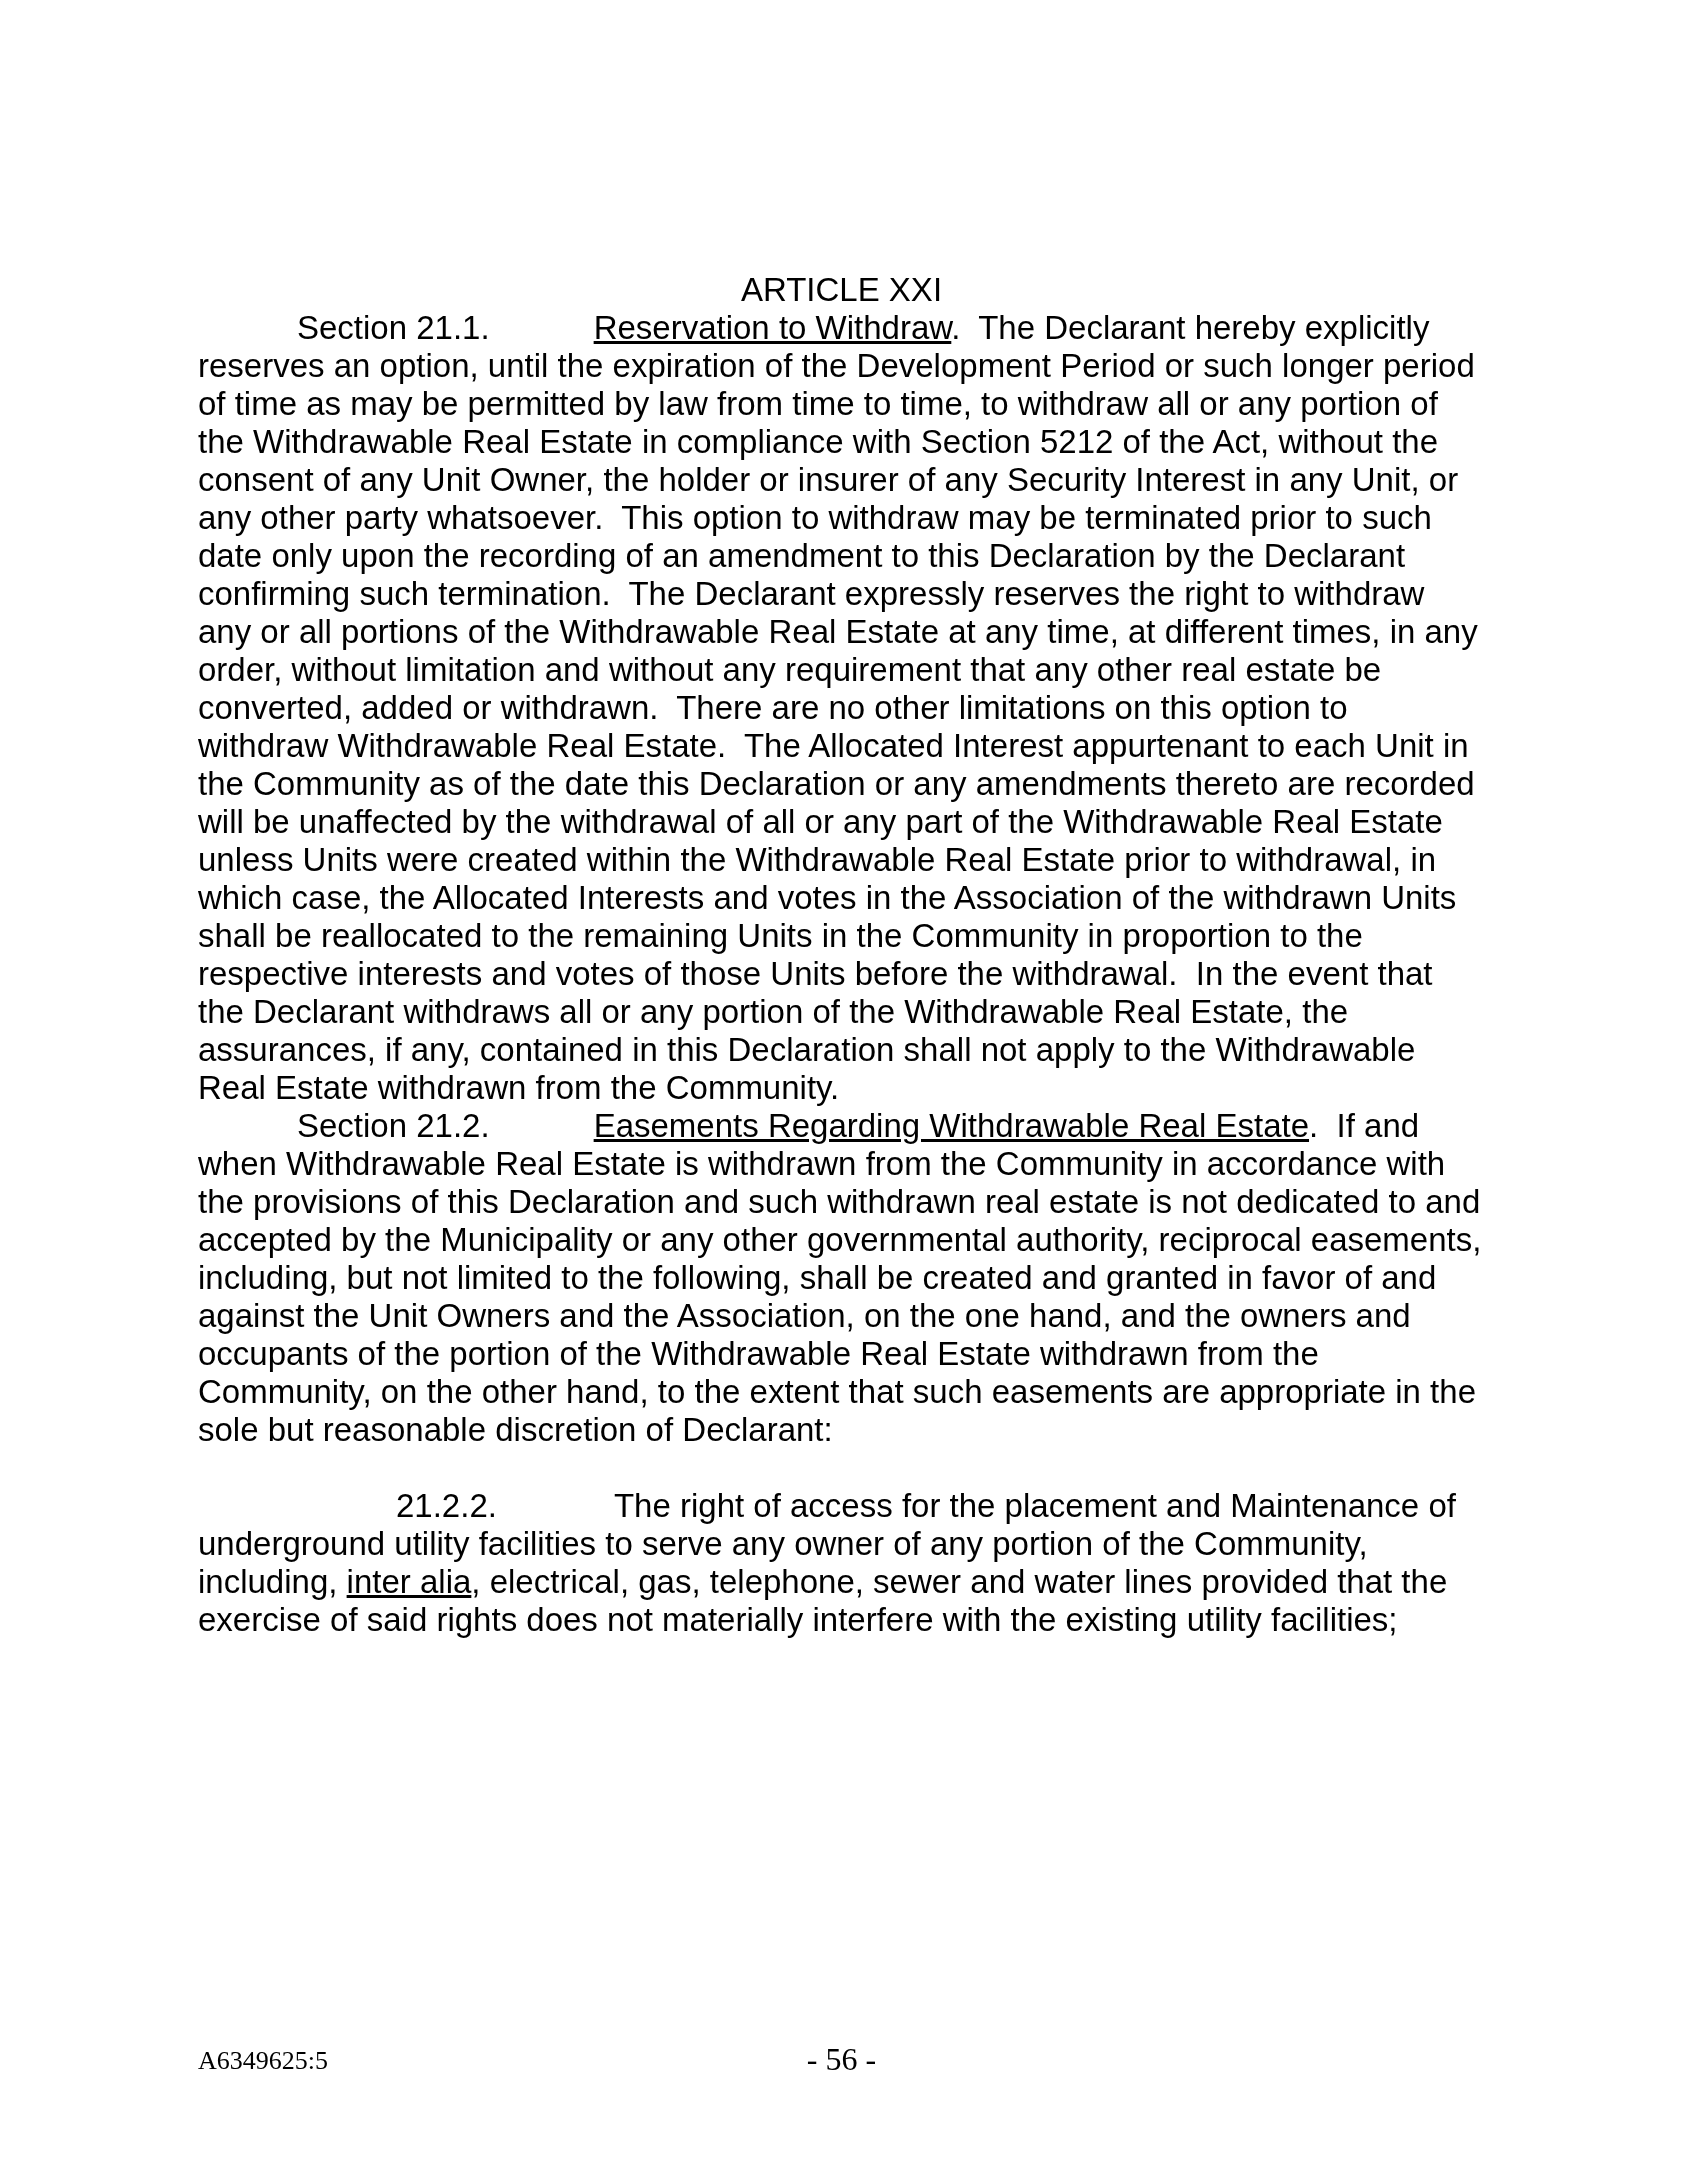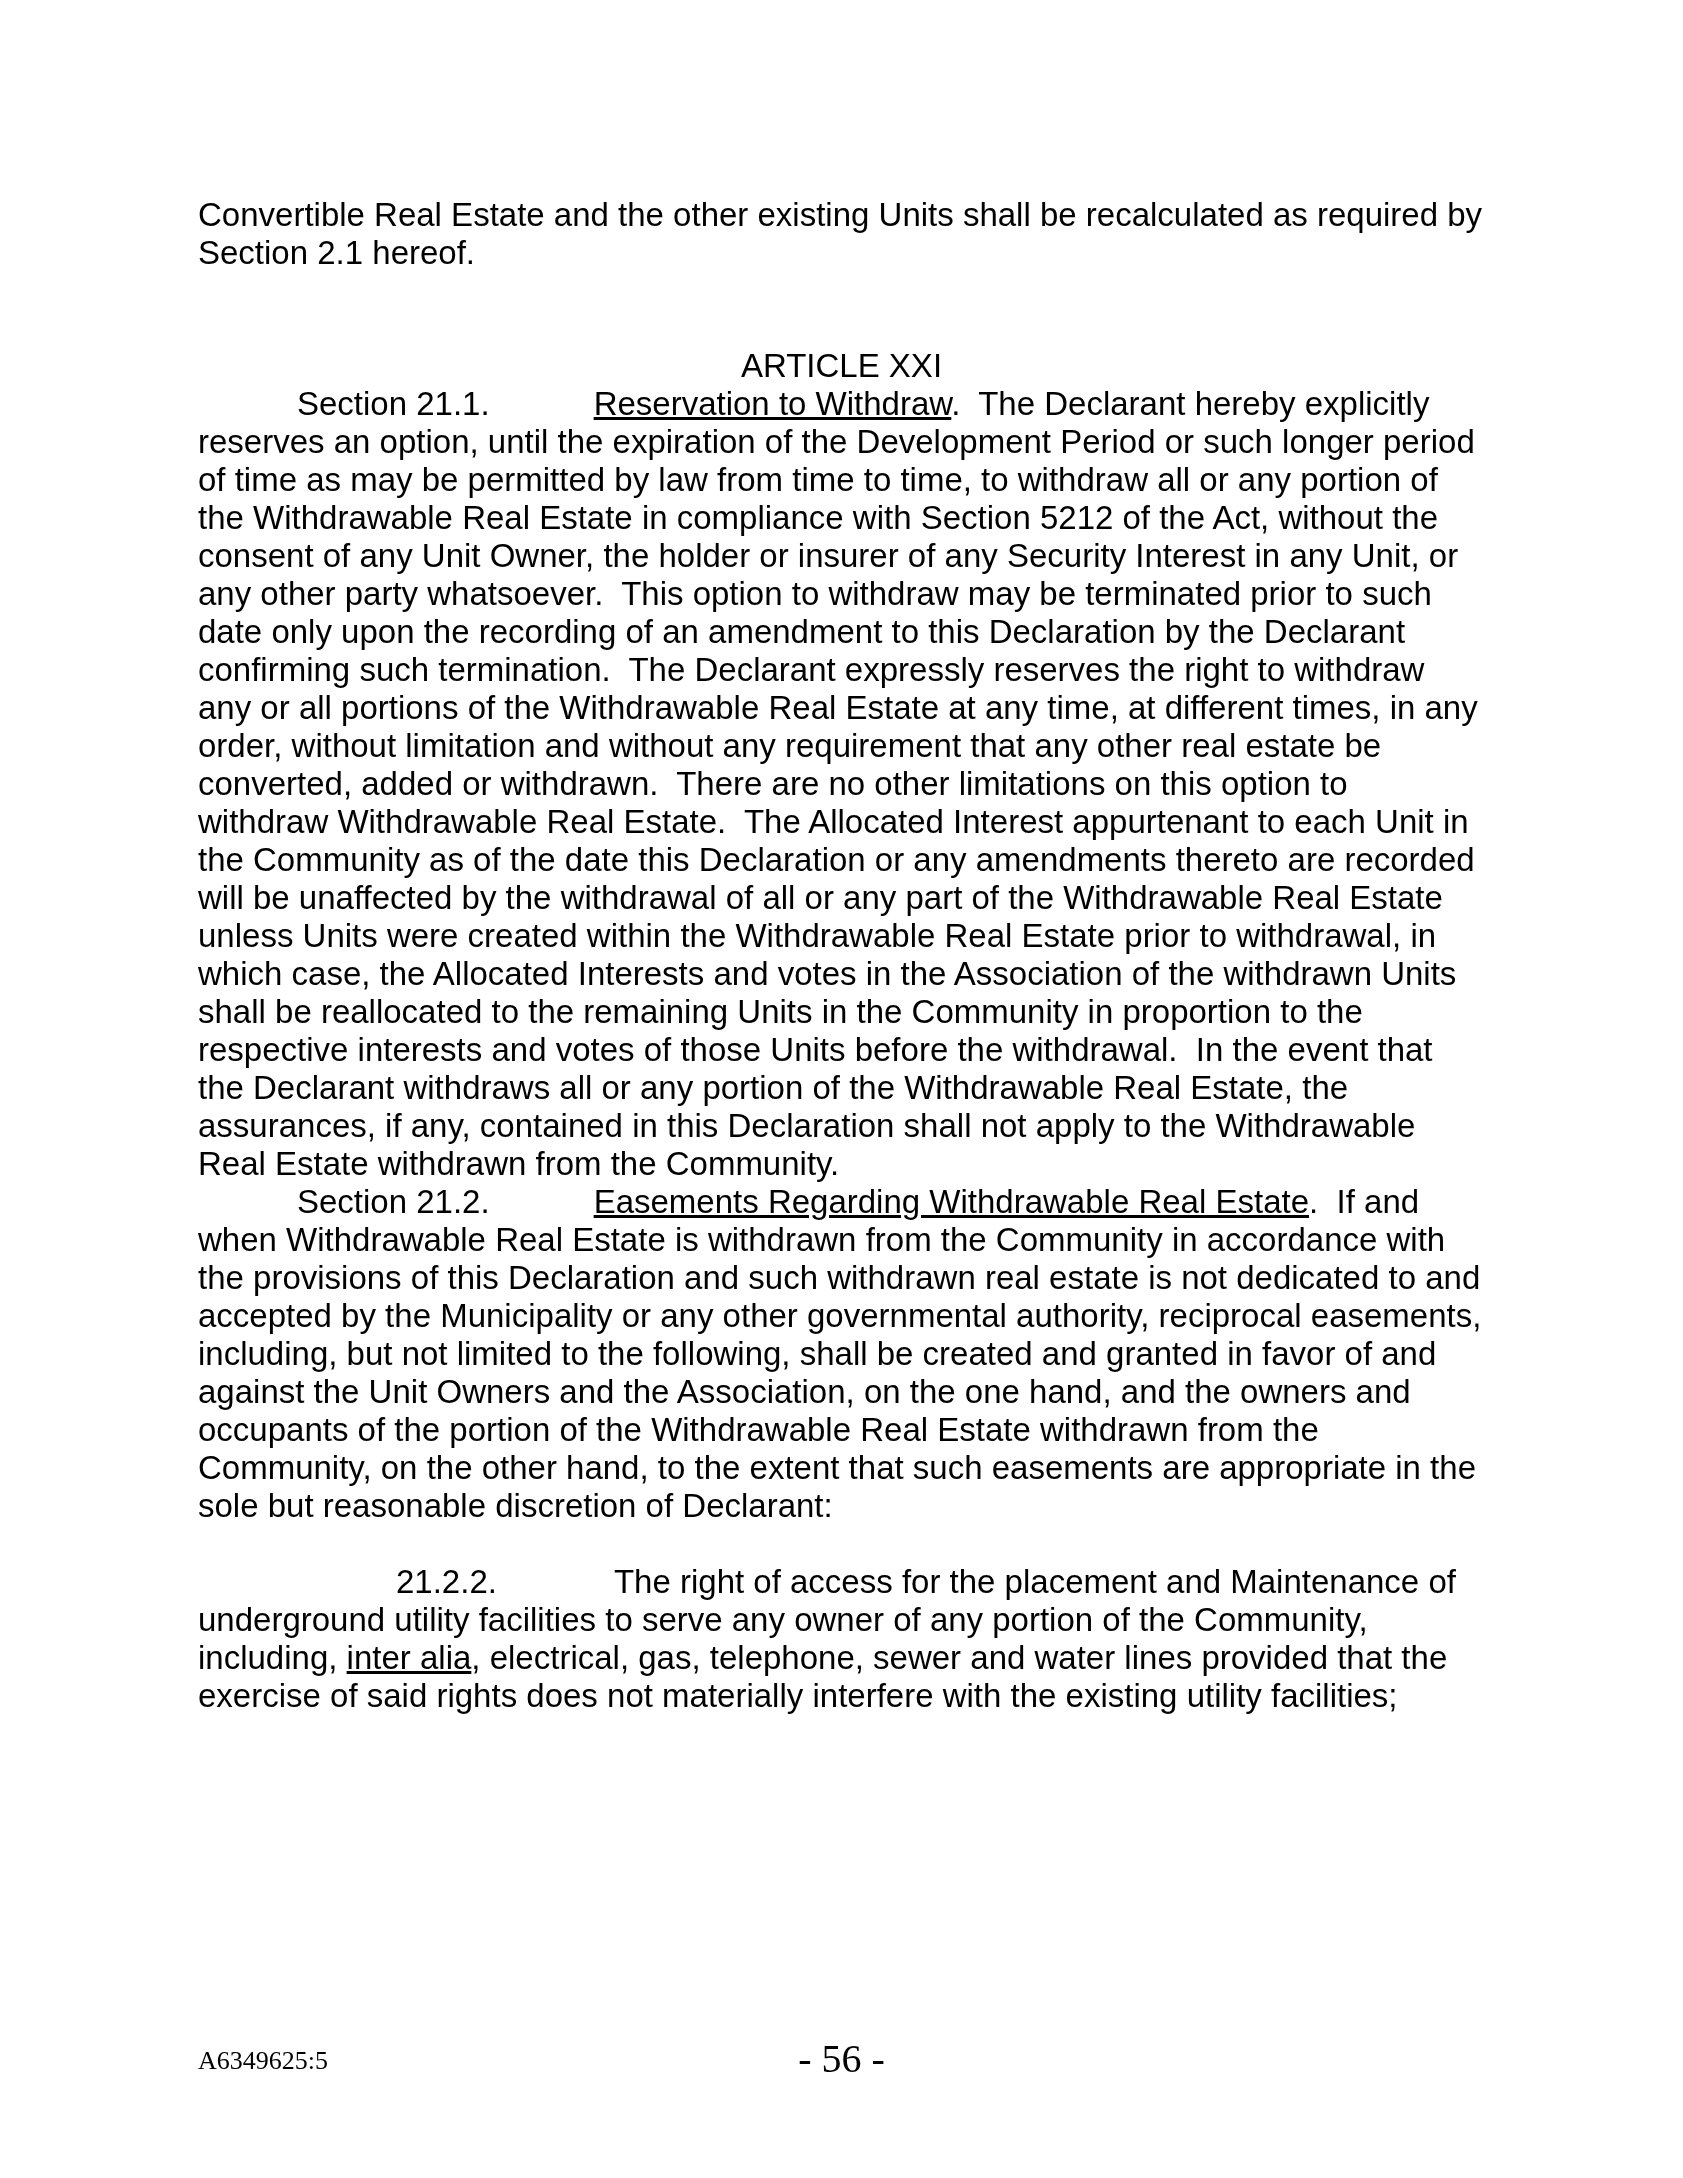--- a/index.html
+++ b/index.html
@@ -49,30 +49,29 @@
     font-size: 26px;
     line-height: 24px;
   }
   .footer-page-number {
     position: absolute;
     left: 198px;
     width: 1287px;
     top: 2040px;
     text-align: center;
     font-family: "Liberation Serif", "DejaVu Serif", serif;
-    font-size: 40px;
+    font-size: 32px;
     line-height: 38px;
   }
 </style>
 </head>
 <body>
 
 <div class="page">
 
-  <p class="para">Convertible Real Estate and the other existing Units shall be recalculated as required by Section 2.1 hereof.</p>
 
   <p class="heading article-heading">ARTICLE XXI</p>
 
 
   <p class="para section-para"><span>Section 21.1.</span><span class="tab tab-section"></span><span class="underlined">Reservation to Withdraw</span><span>.  The Declarant hereby explicitly reserves an option, until the expiration of the Development Period or such longer period of time as may be permitted by law from time to time, to withdraw all or any portion of the Withdrawable Real Estate in compliance with Section 5212 of the Act, without the consent of any Unit Owner, the holder or insurer of any Security Interest in any Unit, or any other party whatsoever.  This option to withdraw may be terminated prior to such date only upon the recording of an amendment to this Declaration by the Declarant confirming such termination.  The Declarant expressly reserves the right to withdraw any or all portions of the Withdrawable Real Estate at any time, at different times, in any order, without limitation and without any requirement that any other real estate be converted, added or withdrawn.  There are no other limitations on this option to withdraw Withdrawable Real Estate.  The Allocated Interest appurtenant to each Unit in the Community as of the date this Declaration or any amendments thereto are recorded will be unaffected by the withdrawal of all or any part of the Withdrawable Real Estate unless Units were created within the Withdrawable Real Estate prior to withdrawal, in which case, the Allocated Interests and votes in the Association of the withdrawn Units shall be reallocated to the remaining Units in the Community in proportion to the respective interests and votes of those Units before the withdrawal.  In the event that the Declarant withdraws all or any portion of the Withdrawable Real Estate, the assurances, if any, contained in this Declaration shall not apply to the Withdrawable Real Estate withdrawn from the Community.</span></p>
 
   <p class="para section-para"><span>Section 21.2.</span><span class="tab tab-section"></span><span class="underlined">Easements Regarding Withdrawable Real Estate</span><span>.  If and when Withdrawable Real Estate is withdrawn from the Community in accordance with the provisions of this Declaration and such withdrawn real estate is not dedicated to and accepted by the Municipality or any other governmental authority, reciprocal easements, including, but not limited to the following, shall be created and granted in favor of and against the Unit Owners and the Association, on the one hand, and the owners and occupants of the portion of the Withdrawable Real Estate withdrawn from the Community, on the other hand, to the extent that such easements are appropriate in the sole but reasonable discretion of Declarant:</span></p>
 
 
   <p class="para subsection-para"><span>21.2.2.</span><span class="tab tab-subsection"></span><span>The right of access for the placement and Maintenance of underground utility facilities to serve any owner of any portion of the Community, including, </span><span class="underlined">inter alia</span><span>, electrical, gas, telephone, sewer and water lines provided that the exercise of said rights does not materially interfere with the existing utility facilities;</span></p>

